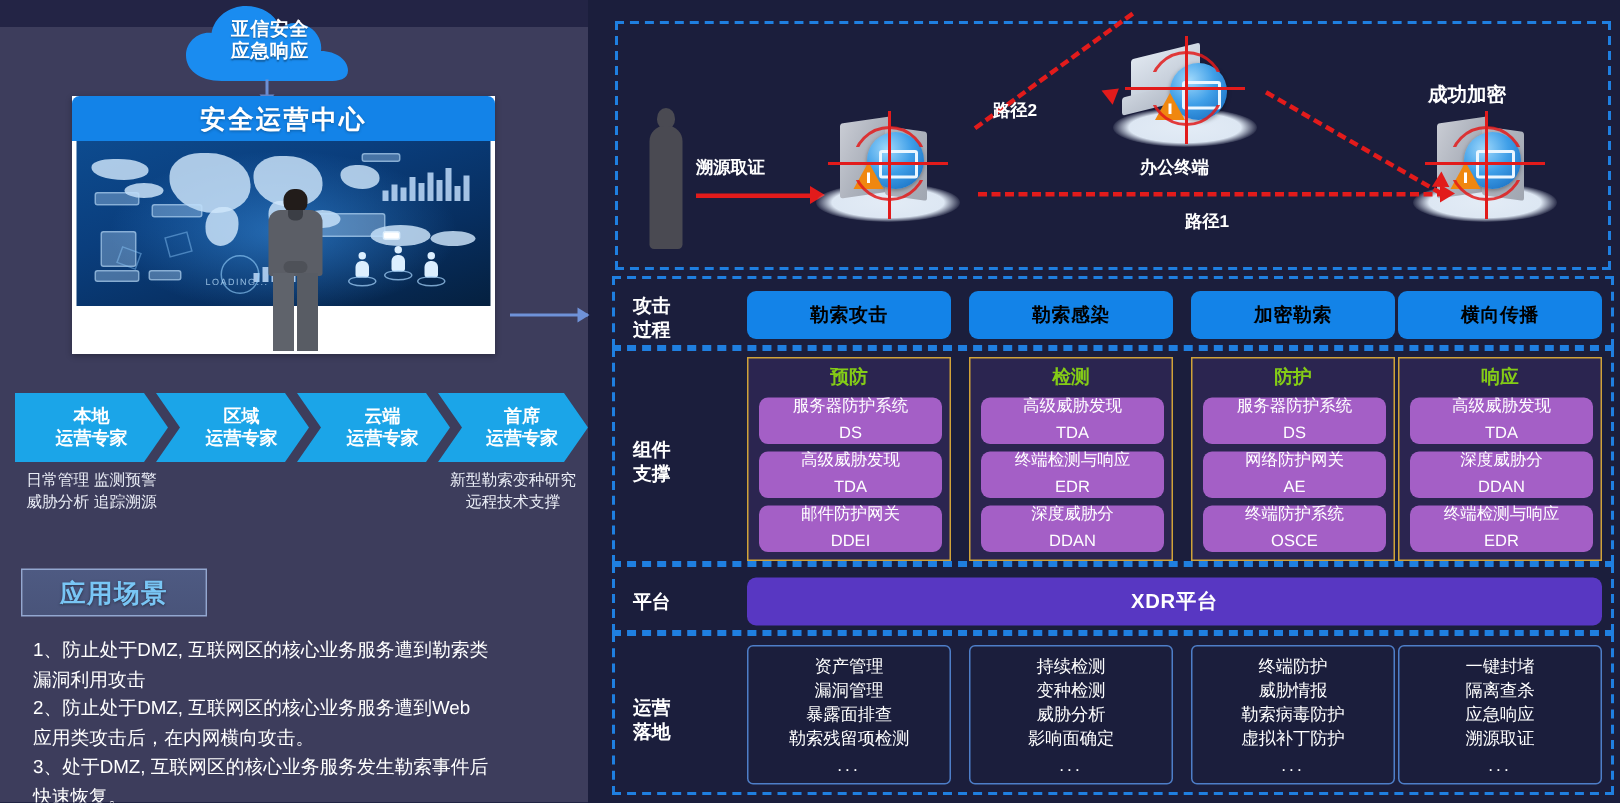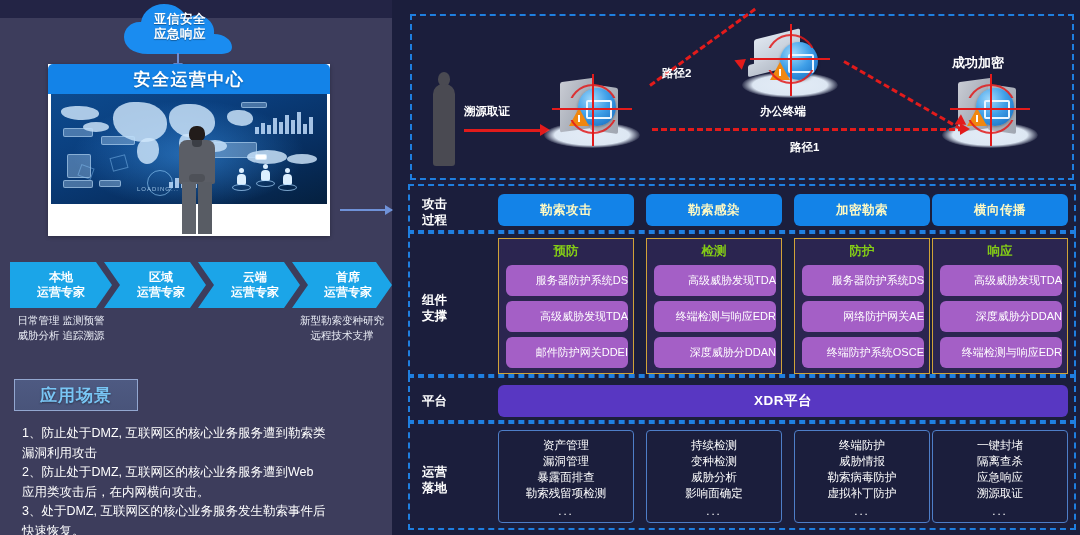--- a/index.html
+++ b/index.html
@@ -196,37 +196,37 @@
   .topolabel { position:absolute; color:#ffffff; font-size:11.5px; font-weight:bold; white-space:nowrap; }
   .topolabel.big { font-size:13px; }
   .dashed-red { position:absolute; border-top: 3px dashed #e21b1b; }
 
   
   #row-attack { left: 4px; top: 184px; width: 668px; height: 48px; }
   .pill {
     position: absolute; top: 8px; height: 32px;
     background: #1383e8; border-radius: 6px;
     display:flex; align-items:center; justify-content:center;
-    color:#fef9c3; font-size:12.5px; font-weight:bold; letter-spacing:.5px;
+    color:#000000; font-size:12.5px; font-weight:bold; letter-spacing:.5px;
   }
 
   
   #row-comp { left: 4px; top: 232px; width: 668px; height: 144px; }
   .compcol {
     position: absolute; top: 4px; width: 136px; height: 136px;
     border: 1.5px solid #d0a338; background: #2b2550;
   }
   .comptitle {
     position:absolute; left:0; top:4px; width:100%; text-align:center;
     color:#84cc16; font-size:12.5px; font-weight:bold;
   }
   .compchip {
     position:absolute; left:7px; width:122px; height:31px;
     background:#a45fc6; border-radius:6px;
-    display:flex; align-items:center; justify-content:flex-end;
+    display:flex; flex-direction:column; align-items:center; justify-content:space-between;
     color:#fff; font-size:11px; line-height:13.5px; text-align:center;
   }
 
   
   #row-plat { left: 4px; top: 376px; width: 668px; height: 46px; }
   #xdr-bar {
     position:absolute; left: 88px; top: 7px; width: 570px; height: 32px;
     background:#5837c2; border-radius:6px;
     display:flex; align-items:center; justify-content:center;
     color:#fff; font-size:13.5px; font-weight:bold; letter-spacing:.5px;

